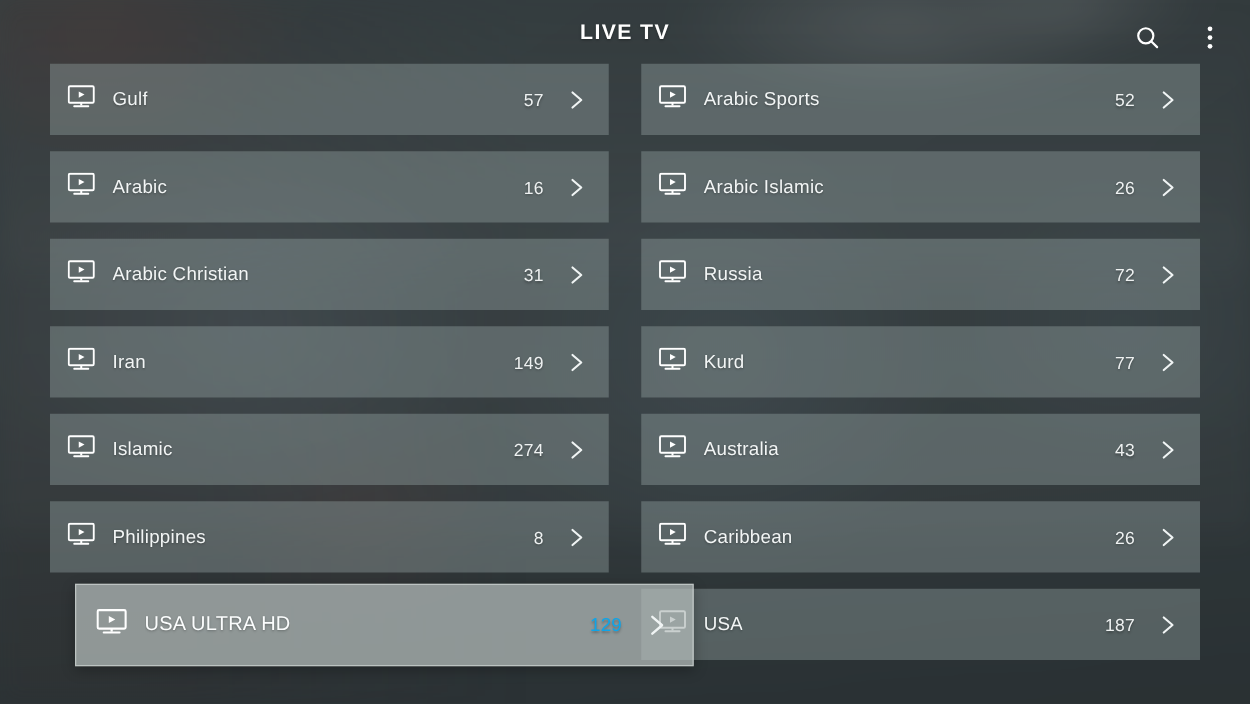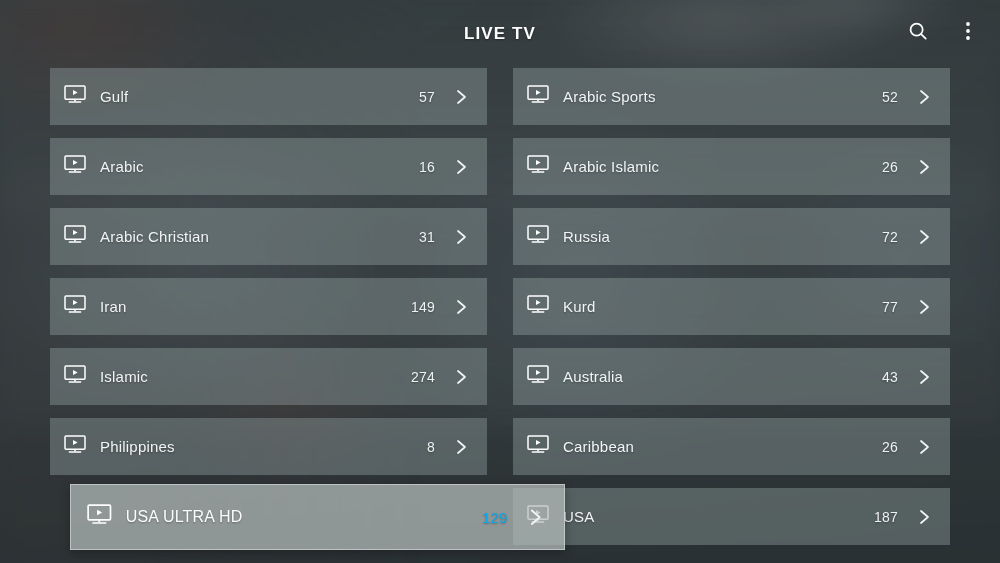--- a/index.html
+++ b/index.html
@@ -63,21 +63,21 @@
   #app {
     position: relative;
     z-index: 2;
     width: 1000px;
     height: 563px;
   }
 
   
   .header {
     position: relative;
-    height: 68px;
+    height: 51px;
     display: flex;
     align-items: center;
     justify-content: center;
   }
   .header-title {
     color: #ffffff;
     font-size: 17px;
     font-weight: bold;
     letter-spacing: 1.1px;
     text-shadow: 0 1px 2px rgba(0,0,0,0.35);
@@ -97,21 +97,21 @@
     display: flex;
     align-items: center;
     justify-content: center;
     cursor: pointer;
     border-radius: 18px;
   }
 
   
   .grid {
     position: relative;
-    padding: 0 50px;
+    padding: 0 40px;
     display: grid;
     grid-template-columns: 1fr 1fr;
     column-gap: 26px;
     row-gap: 13px;
   }
 
   .row-item {
     position: relative;
     height: 57px;
     display: flex;

